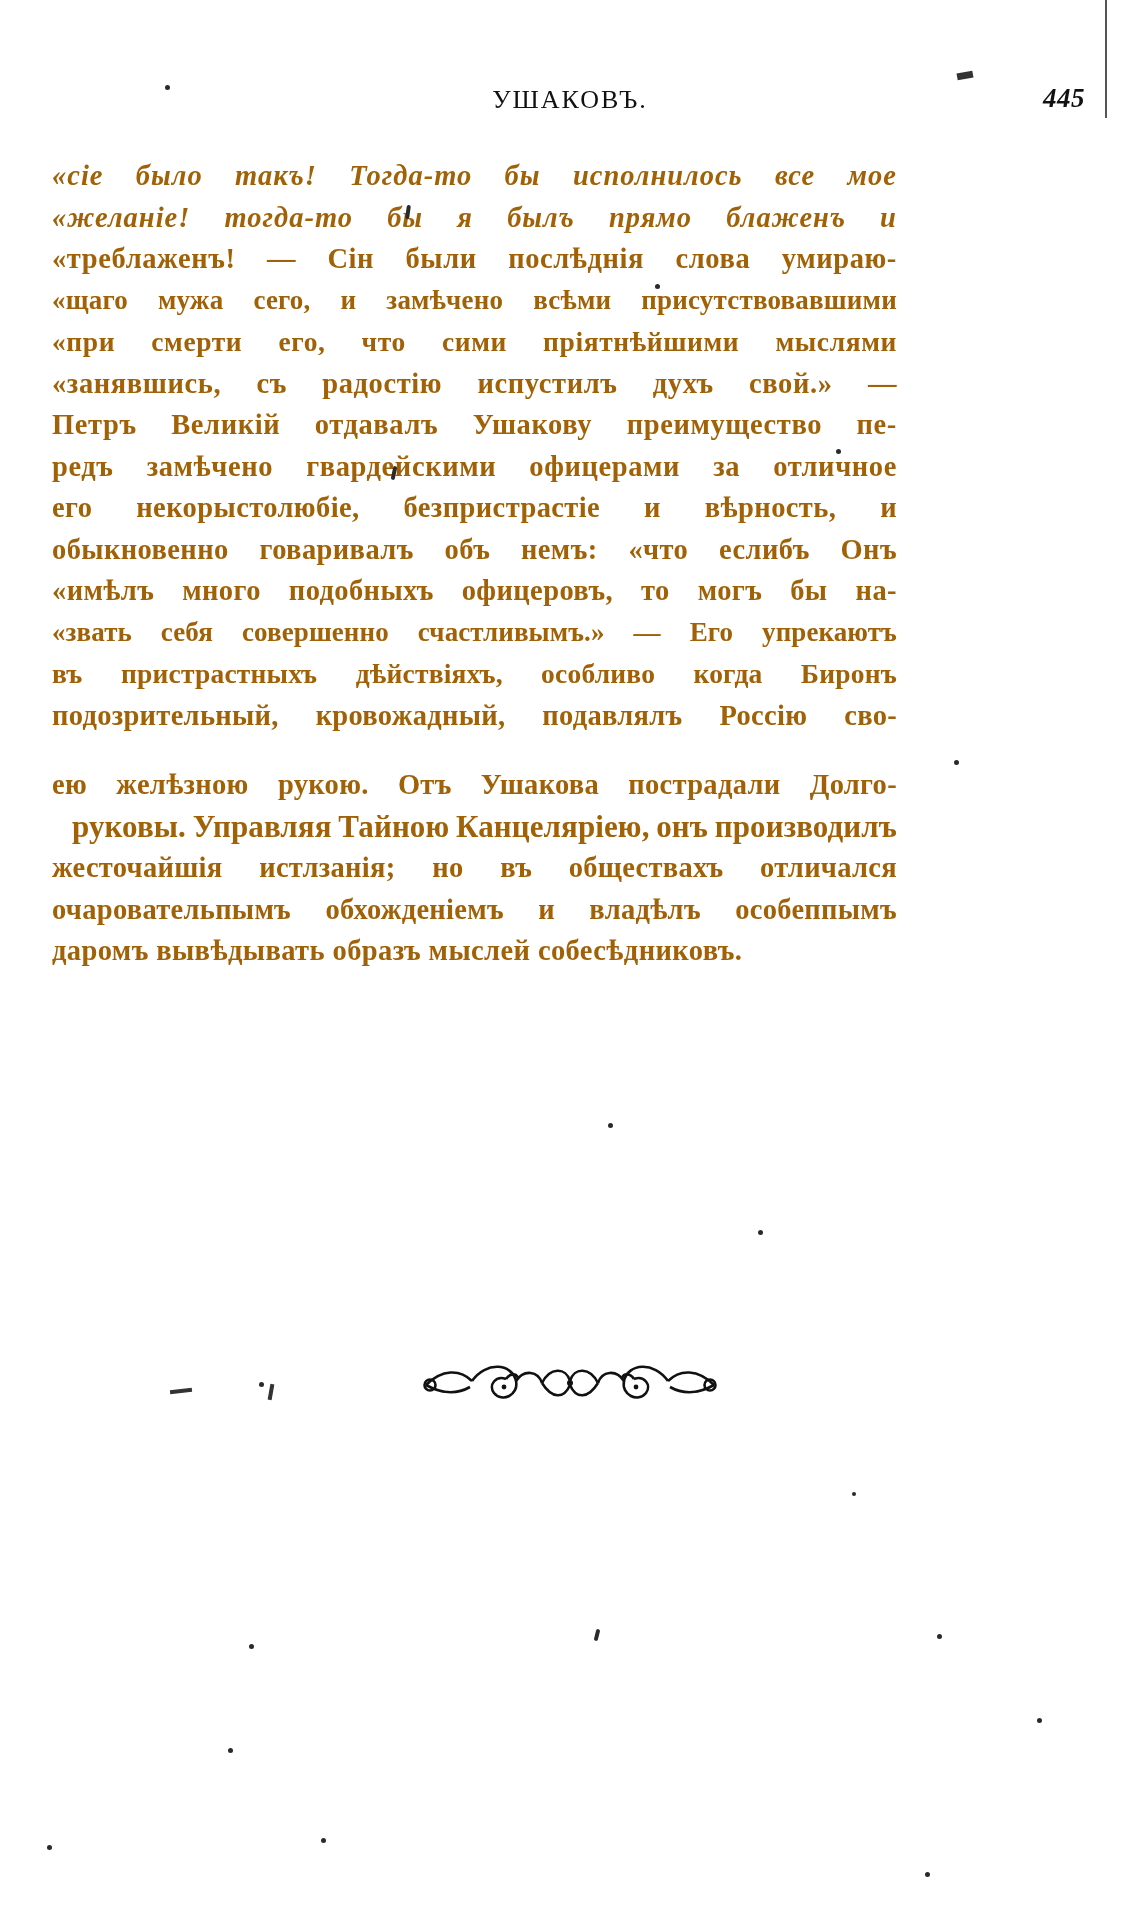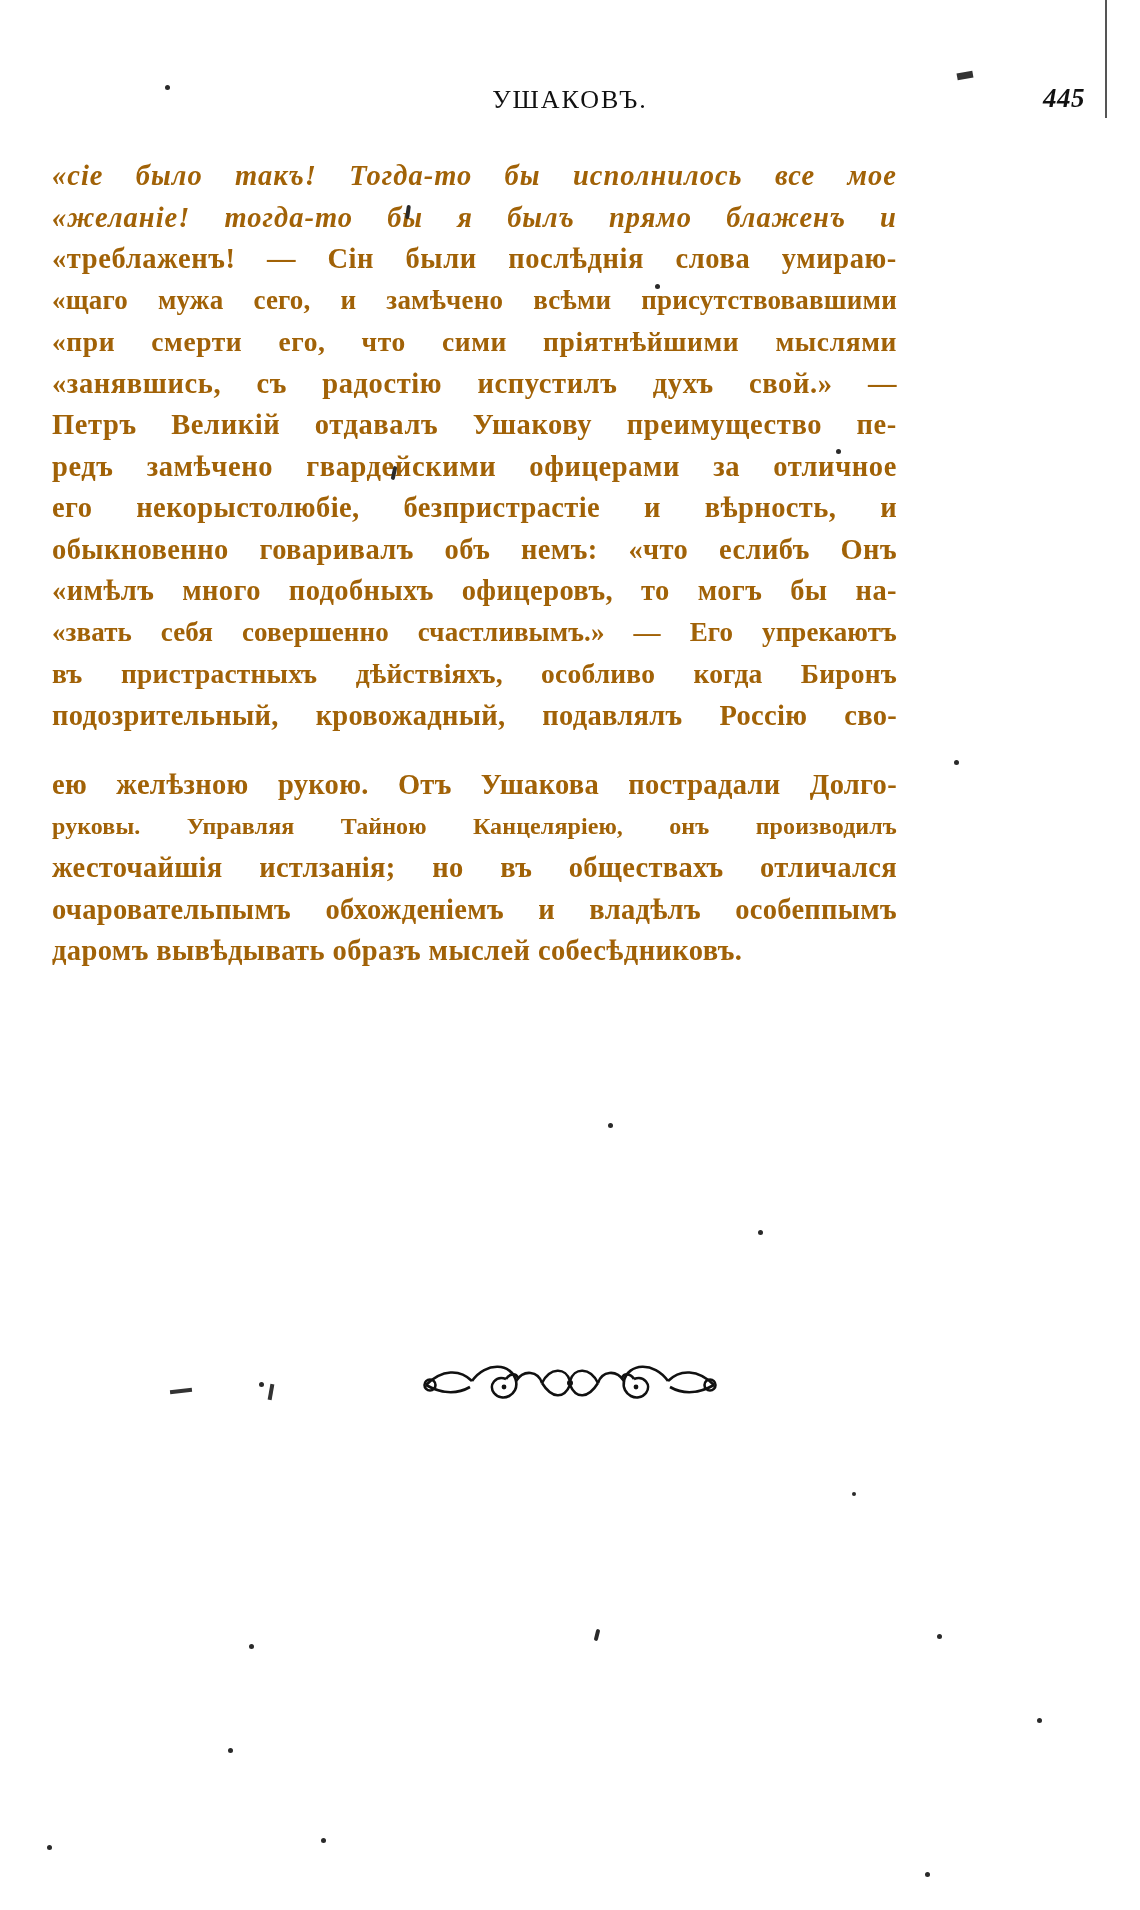--- a/index.html
+++ b/index.html
@@ -132,21 +132,21 @@
     <div class="line just b" style="letter-spacing:0.6px;"><span class="w">«занявшись,</span><span class="w">съ</span><span class="w">радостію</span><span class="w">испустилъ</span><span class="w">духъ</span><span class="w">свой.»</span><span class="w">—</span></div>
     <div class="line just b" style="letter-spacing:0.6px;"><span class="w">Петръ</span><span class="w">Великій</span><span class="w">отдавалъ</span><span class="w">Ушакову</span><span class="w">преимущество</span><span class="w">пе-</span></div>
     <div class="line just b" style="letter-spacing:0.6px;"><span class="w">редъ</span><span class="w">замѣчено</span><span class="w">гвардейскими</span><span class="w">офицерами</span><span class="w">за</span><span class="w">отличное</span></div>
     <div class="line just b" style="letter-spacing:0.4px;"><span class="w">его</span><span class="w">некорыстолюбіе,</span><span class="w">безпристрастіе</span><span class="w">и</span><span class="w">вѣрность,</span><span class="w">и</span></div>
     <div class="line just b" style="letter-spacing:0.4px;"><span class="w">обыкновенно</span><span class="w">говаривалъ</span><span class="w">объ</span><span class="w">немъ:</span><span class="w">«что</span><span class="w">еслибъ</span><span class="w">Онъ</span></div>
     <div class="line just b" style="letter-spacing:0.4px;"><span class="w">«имѣлъ</span><span class="w">много</span><span class="w">подобныхъ</span><span class="w">офицеровъ,</span><span class="w">то</span><span class="w">могъ</span><span class="w">бы</span><span class="w">на-</span></div>
     <div class="line just b" style="font-size:27px;letter-spacing:0.1px;justify-content:space-between;"><span class="w">«звать</span><span class="w">себя</span><span class="w">совершенно</span><span class="w">счастливымъ.»</span><span class="w">—</span><span class="w">Его</span><span class="w">упрекаютъ</span></div>
     <div class="line just b" style="font-size:27.5px;letter-spacing:0.2px;"><span class="w">въ</span><span class="w">пристрастныхъ</span><span class="w">дѣйствіяхъ,</span><span class="w">особливо</span><span class="w">когда</span><span class="w">Биронъ</span></div>
     <div class="line just b" style="letter-spacing:0.3px;"><span class="w">подозрительный,</span><span class="w">кровожадный,</span><span class="w">подавлялъ</span><span class="w">Россію</span><span class="w">сво-</span></div>
     <div class="line just b" style="letter-spacing:0.3px;margin-top:28px;"><span class="w">ею</span><span class="w">желѣзною</span><span class="w">рукою.</span><span class="w">Отъ</span><span class="w">Ушакова</span><span class="w">пострадали</span><span class="w">Долго-</span></div>
-    <div class="line just bi" style="font-size:24px;letter-spacing:0.1px;"><span class="w">руковы.</span><span class="w">Управляя</span><span class="w">Тайною</span><span class="w">Канцеляріею,</span><span class="w">онъ</span><span class="w">производилъ</span></div>
+    <div class="line just bi" style="font-size:31px;letter-spacing:0.1px;margin-left:20px;"><span class="w">руковы.</span><span class="w">Управляя</span><span class="w">Тайною</span><span class="w">Канцеляріею,</span><span class="w">онъ</span><span class="w">производилъ</span></div>
     <div class="line just b" style="letter-spacing:0.3px;"><span class="w">жесточайшія</span><span class="w">истлзанія;</span><span class="w">но</span><span class="w">въ</span><span class="w">обществахъ</span><span class="w">отличался</span></div>
     <div class="line just b" style="letter-spacing:0.3px;"><span class="w">очаровательпымъ</span><span class="w">обхожденіемъ</span><span class="w">и</span><span class="w">владѣлъ</span><span class="w">особеппымъ</span></div>
     <div class="line last b" style="letter-spacing:0.4px;">даромъ вывѣдывать образъ мыслей собесѣдниковъ.</div>
   </div>
 
   <div class="ornament">
     <svg viewBox="0 0 300 70" width="300" height="70" xmlns="http://www.w3.org/2000/svg">
       <g fill="none" stroke="#111" stroke-width="2.6">
 
         <path d="M6 40 C 22 24, 40 24, 52 36"></path>

